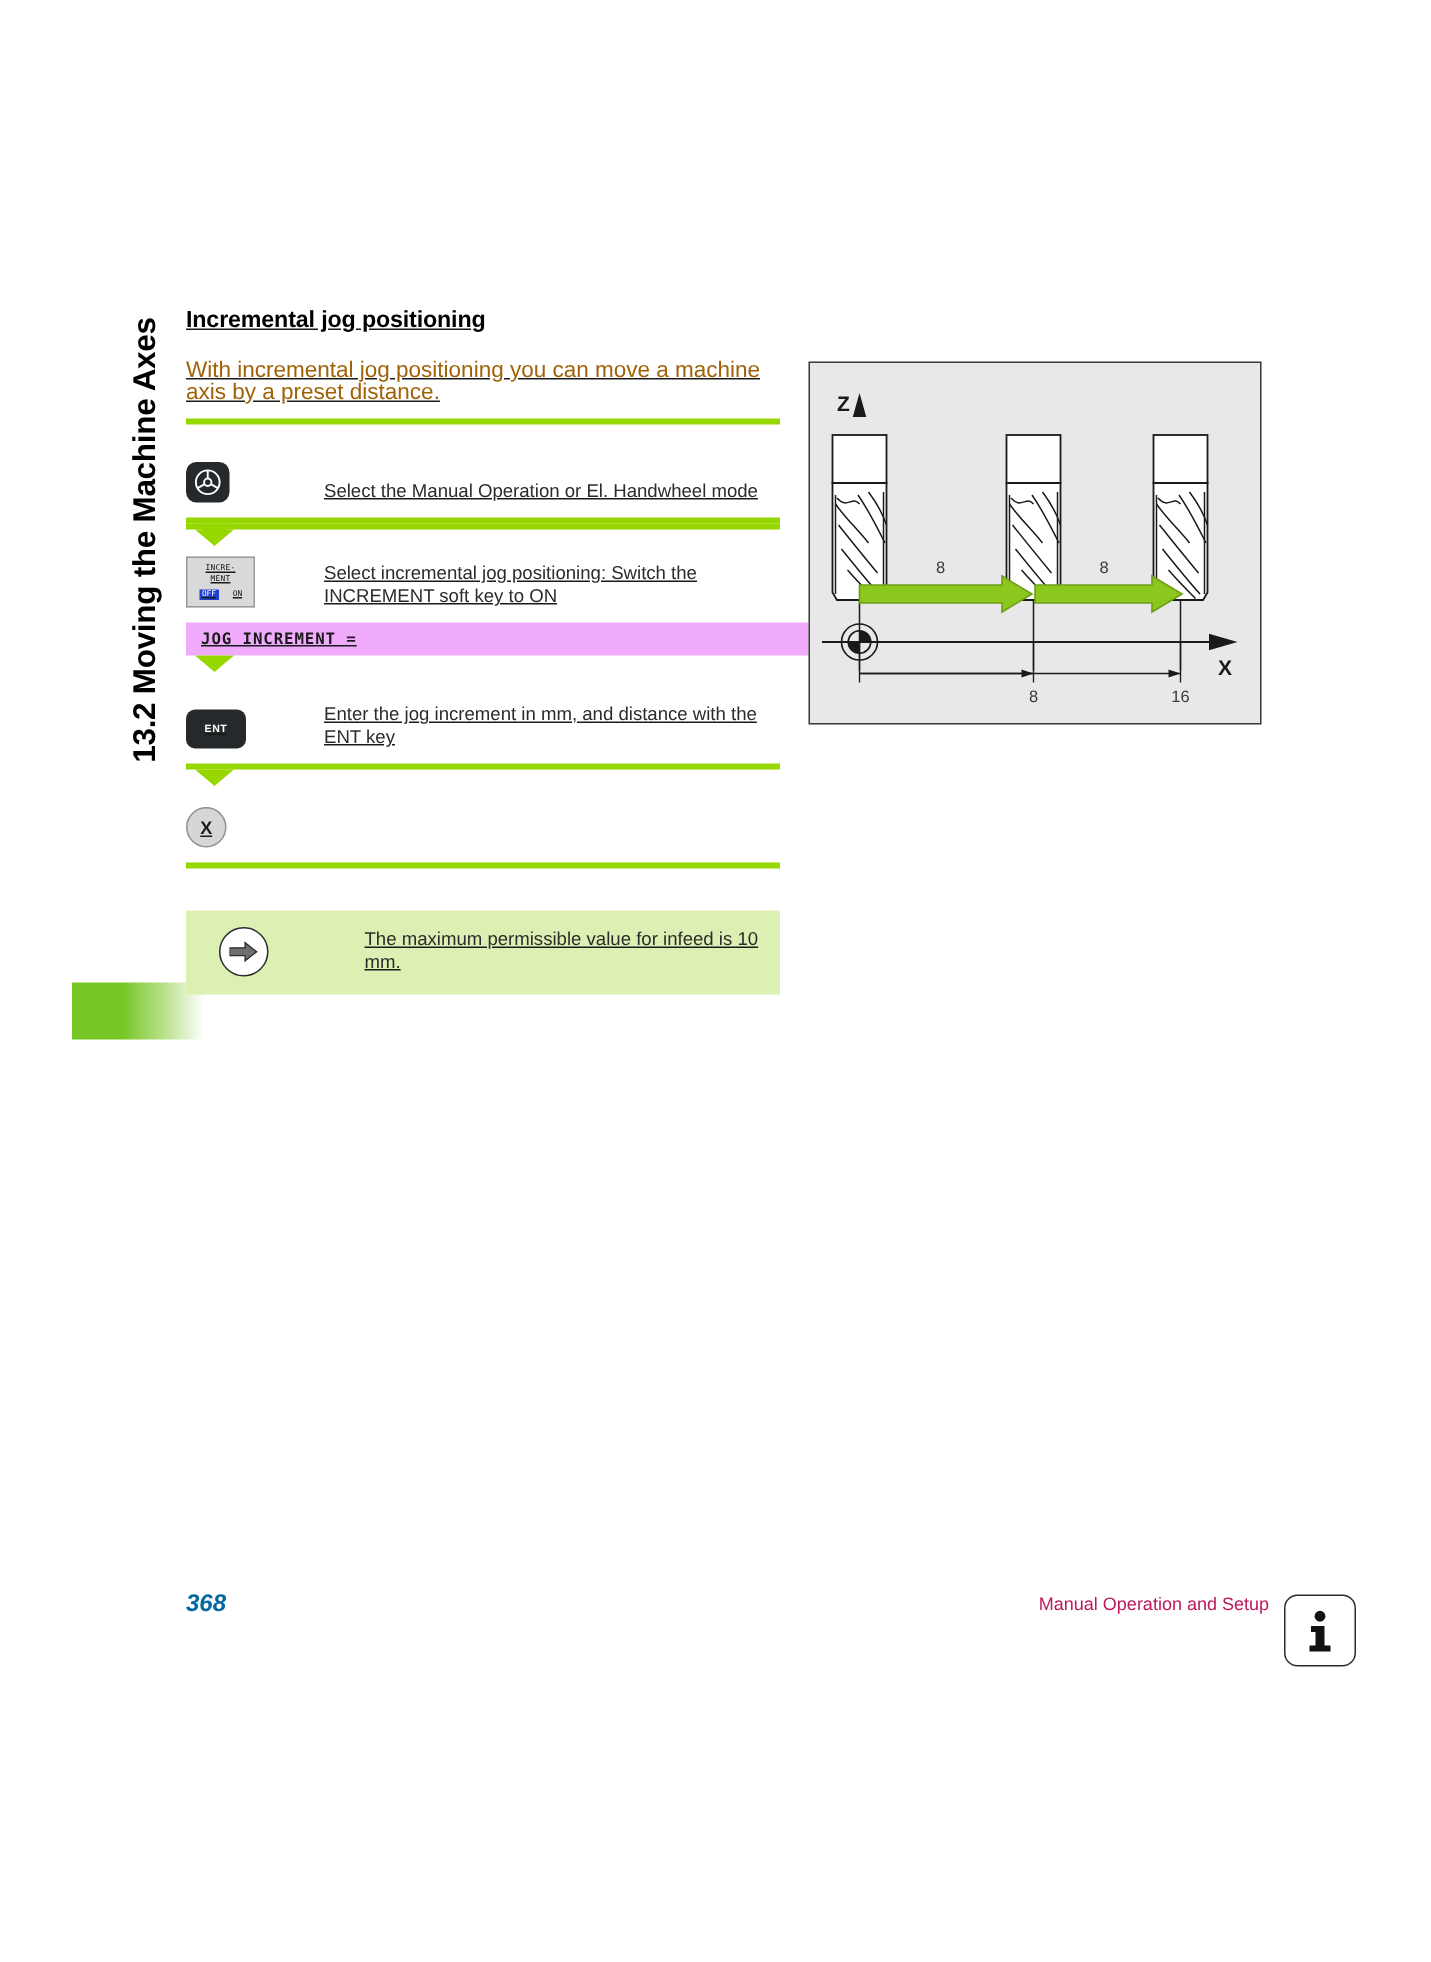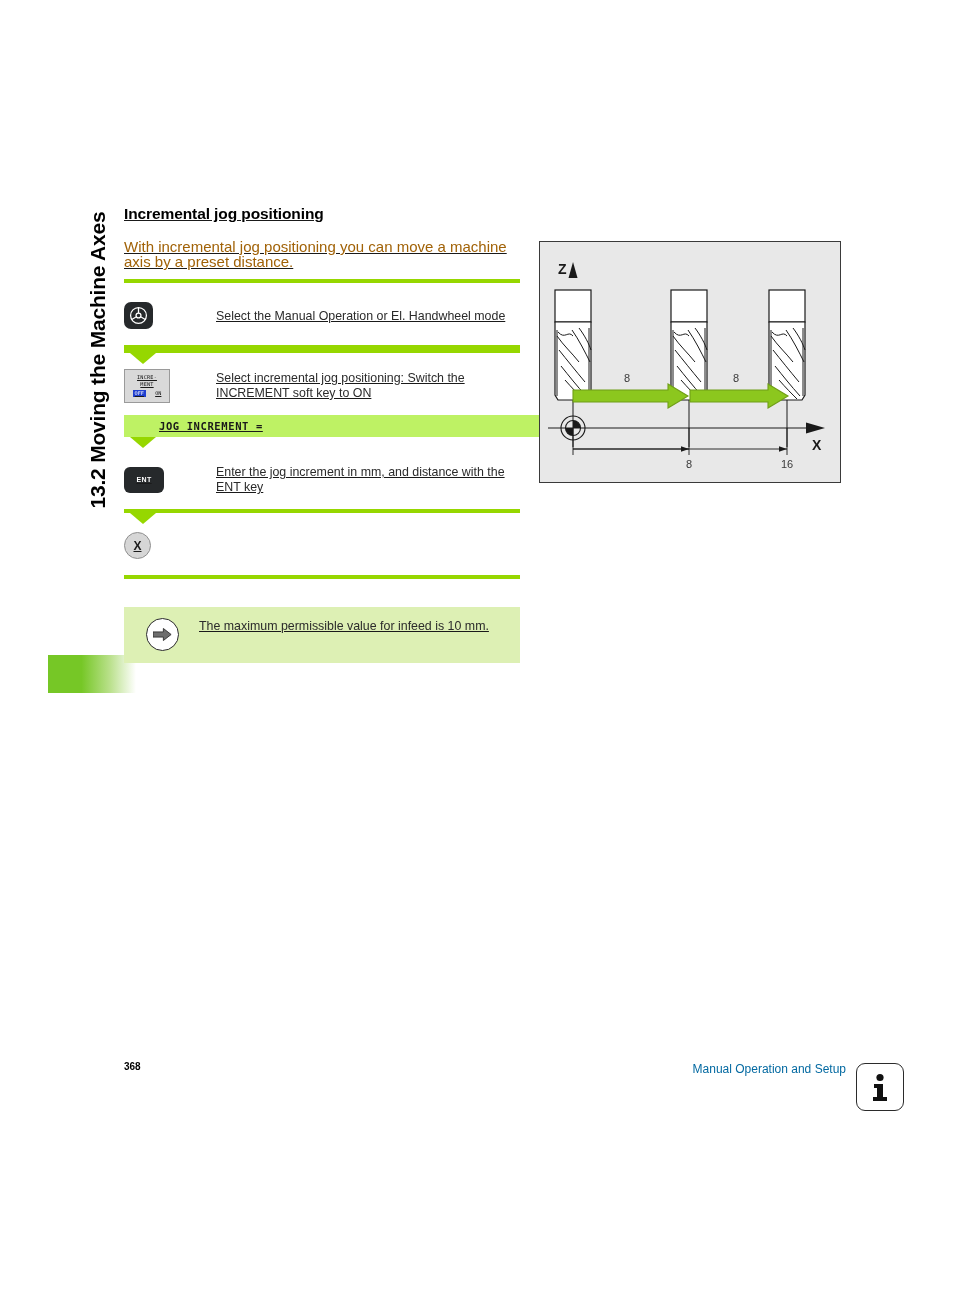--- a/index.html
+++ b/index.html
@@ -75,21 +75,21 @@
     position: absolute;
     left: 6px; top: 4px;
     width: 0; height: 0;
     border-left: 13px solid transparent;
     border-right: 13px solid transparent;
     border-top: 11px solid #96d700;
   }
 
   .step {
     display: flex;
-    align-items: center;
+    align-items: flex-end;
     padding: 12px 0 10px 0;
     min-height: 40px;
   }
   .step-key {
     width: 92px;
     flex: 0 0 92px;
     display: flex;
     align-items: center;
     justify-content: flex-start;
     padding-top: 1px;
@@ -148,27 +148,26 @@
   .softkey .sk-off {
     background: #1f3fd0;
     color: #fff;
     padding: 0 2px;
     font-size: 5.2px;
   }
   .softkey .sk-on { font-size: 5.2px; color: #111; }
 
   
   .dialog-bar {
-    background: #bef264;
+    background: #f0abfc;
     height: 22px;
     width: 435px;
     display: flex;
     align-items: center;
     position: relative;
-    padding-left: 25px;
   }
   .dialog-bar span {
     font-family: "DejaVu Sans Mono", monospace;
     font-size: 10.5px;
     font-weight: bold;
     color: #1a1a1a;
     padding-left: 10px;
     letter-spacing: 0.6px;
   }
   .dialog-bar::after {
@@ -184,20 +183,21 @@
   
   #note-box {
     margin-top: 28px;
     width: 396px;
     height: 56px;
     background: #ddf0b4;
     display: flex;
     align-items: flex-start;
     box-sizing: border-box;
     padding: 11px 10px 0 22px;
+    gap: 44px;
   }
   #note-icon {
     width: 31px; height: 31px;
     flex: 0 0 31px;
     border-radius: 50%;
     background: #ffffff;
     border: 1.4px solid #2b2b2b;
     display: flex; align-items: center; justify-content: center;
     margin-right: 20px;
   }
@@ -215,29 +215,30 @@
     width: 302px; height: 242px;
     background: #e8e8e8;
     border: 1.5px solid #3a3a3a;
     box-sizing: border-box;
   }
 
   
   #footer-page-number {
     position: absolute;
     left: 124px; top: 1061px;
-    font-size: 10px;
+    font-size: 16px;
     font-weight: bold;
-    color: #000000;
+    color: #0369a1;
+    font-style: italic;
   }
   #footer-section {
     position: absolute;
     right: 108px; top: 1062px;
     font-size: 12px;
-    color: #0369a1;
+    color: #be185d;
     text-align: right;
   }
   #footer-info-icon {
     position: absolute;
     right: 50px; top: 1063px;
     width: 46px; height: 46px;
     border: 1.3px solid #2b2b2b;
     border-radius: 9px;
     background: #fff;
     display: flex; align-items: center; justify-content: center;

